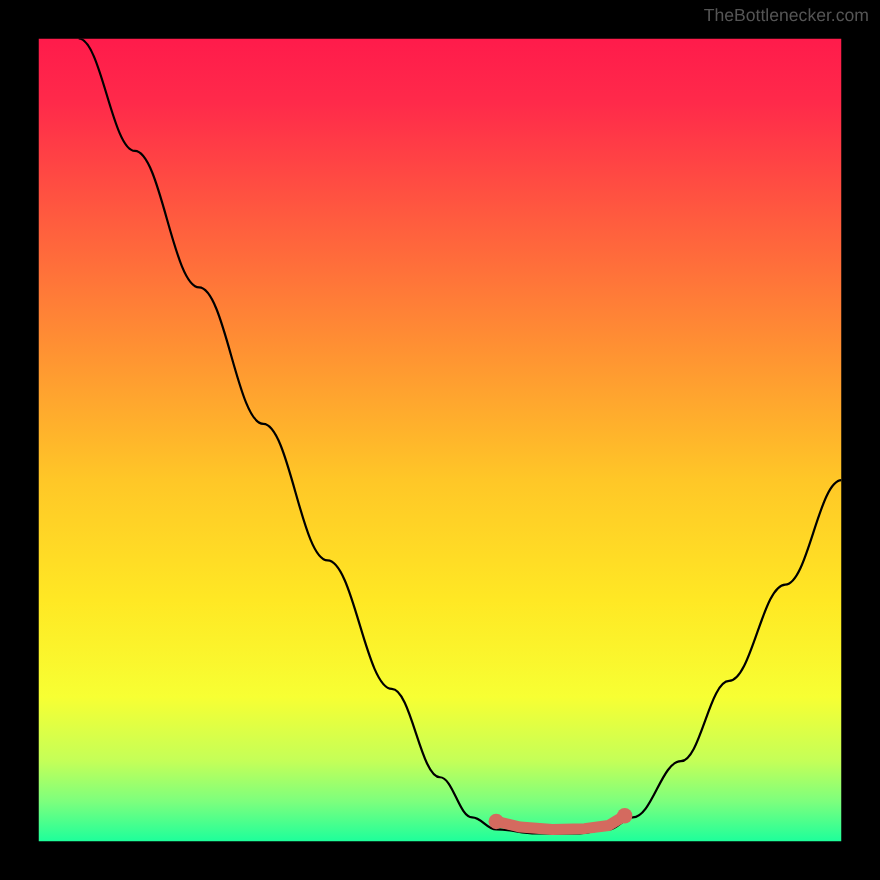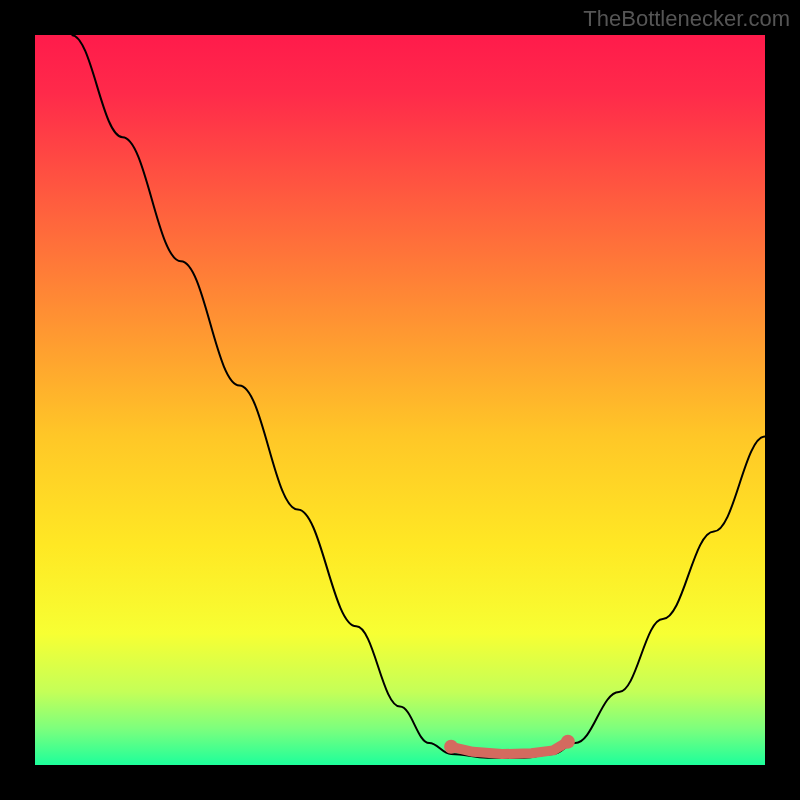--- a/index.html
+++ b/index.html
@@ -9,21 +9,21 @@
     width: 800px;
     height: 800px;
     position: relative;
     font-family: Arial, sans-serif;
   }
   .watermark {
     position: absolute;
     top: 6px;
     right: 10px;
     color: #555;
-    font-size: 22px;
+    font-size: 16px;
     font-weight: normal;
     z-index: 10;
   }
   .plot-area {
     position: absolute;
     left: 35px;
     top: 35px;
     width: 730px;
     height: 730px;
   }

